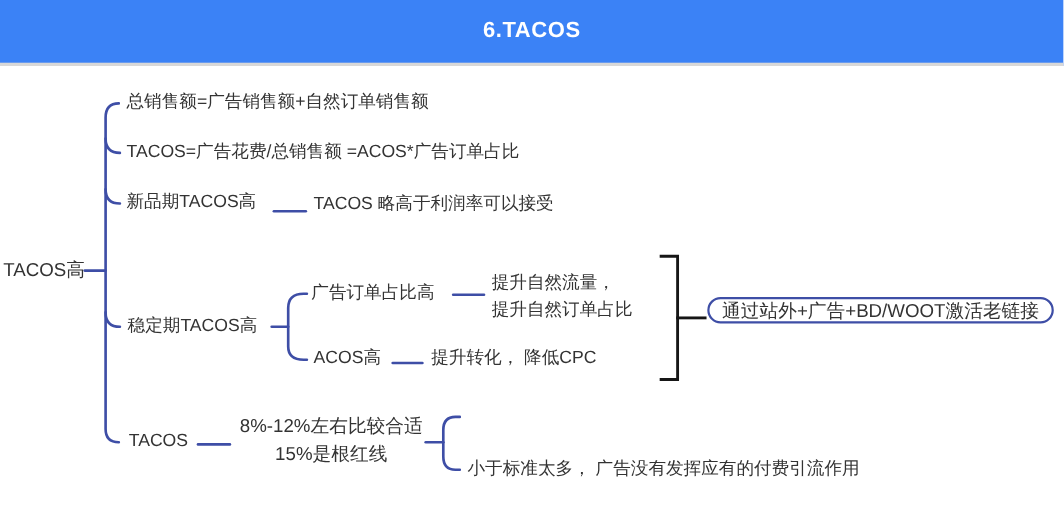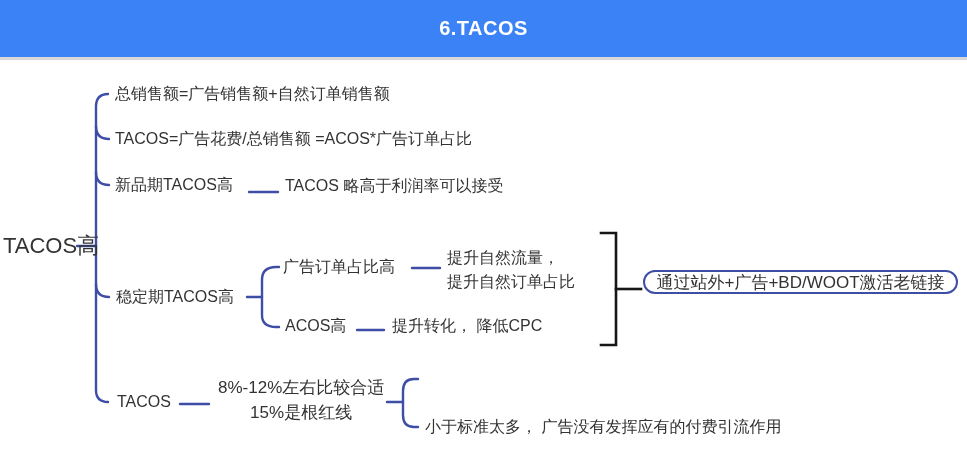--- a/index.html
+++ b/index.html
@@ -60,21 +60,21 @@
   }
   .lbl2 {
     position: absolute;
     transform: translateY(-50%);
     white-space: nowrap;
     color: #333333;
     font-size: 16px;
   }
   .lbl2 > div { line-height: 24px; }
 
-  .root-lbl { font-size: 22px; }
+  .root-lbl { font-size: 17px; }
   .range-lbl { font-size: 17px; text-align: center; }
   .range-lbl > div { line-height: 25px; }
 
   .callout {
     position: absolute;
     left: 643px; top: 270px;
     width: 315px; height: 24px;
     border: 2.5px solid #3e4ea6;
     border-radius: 14px;
     background: #ffffff;

